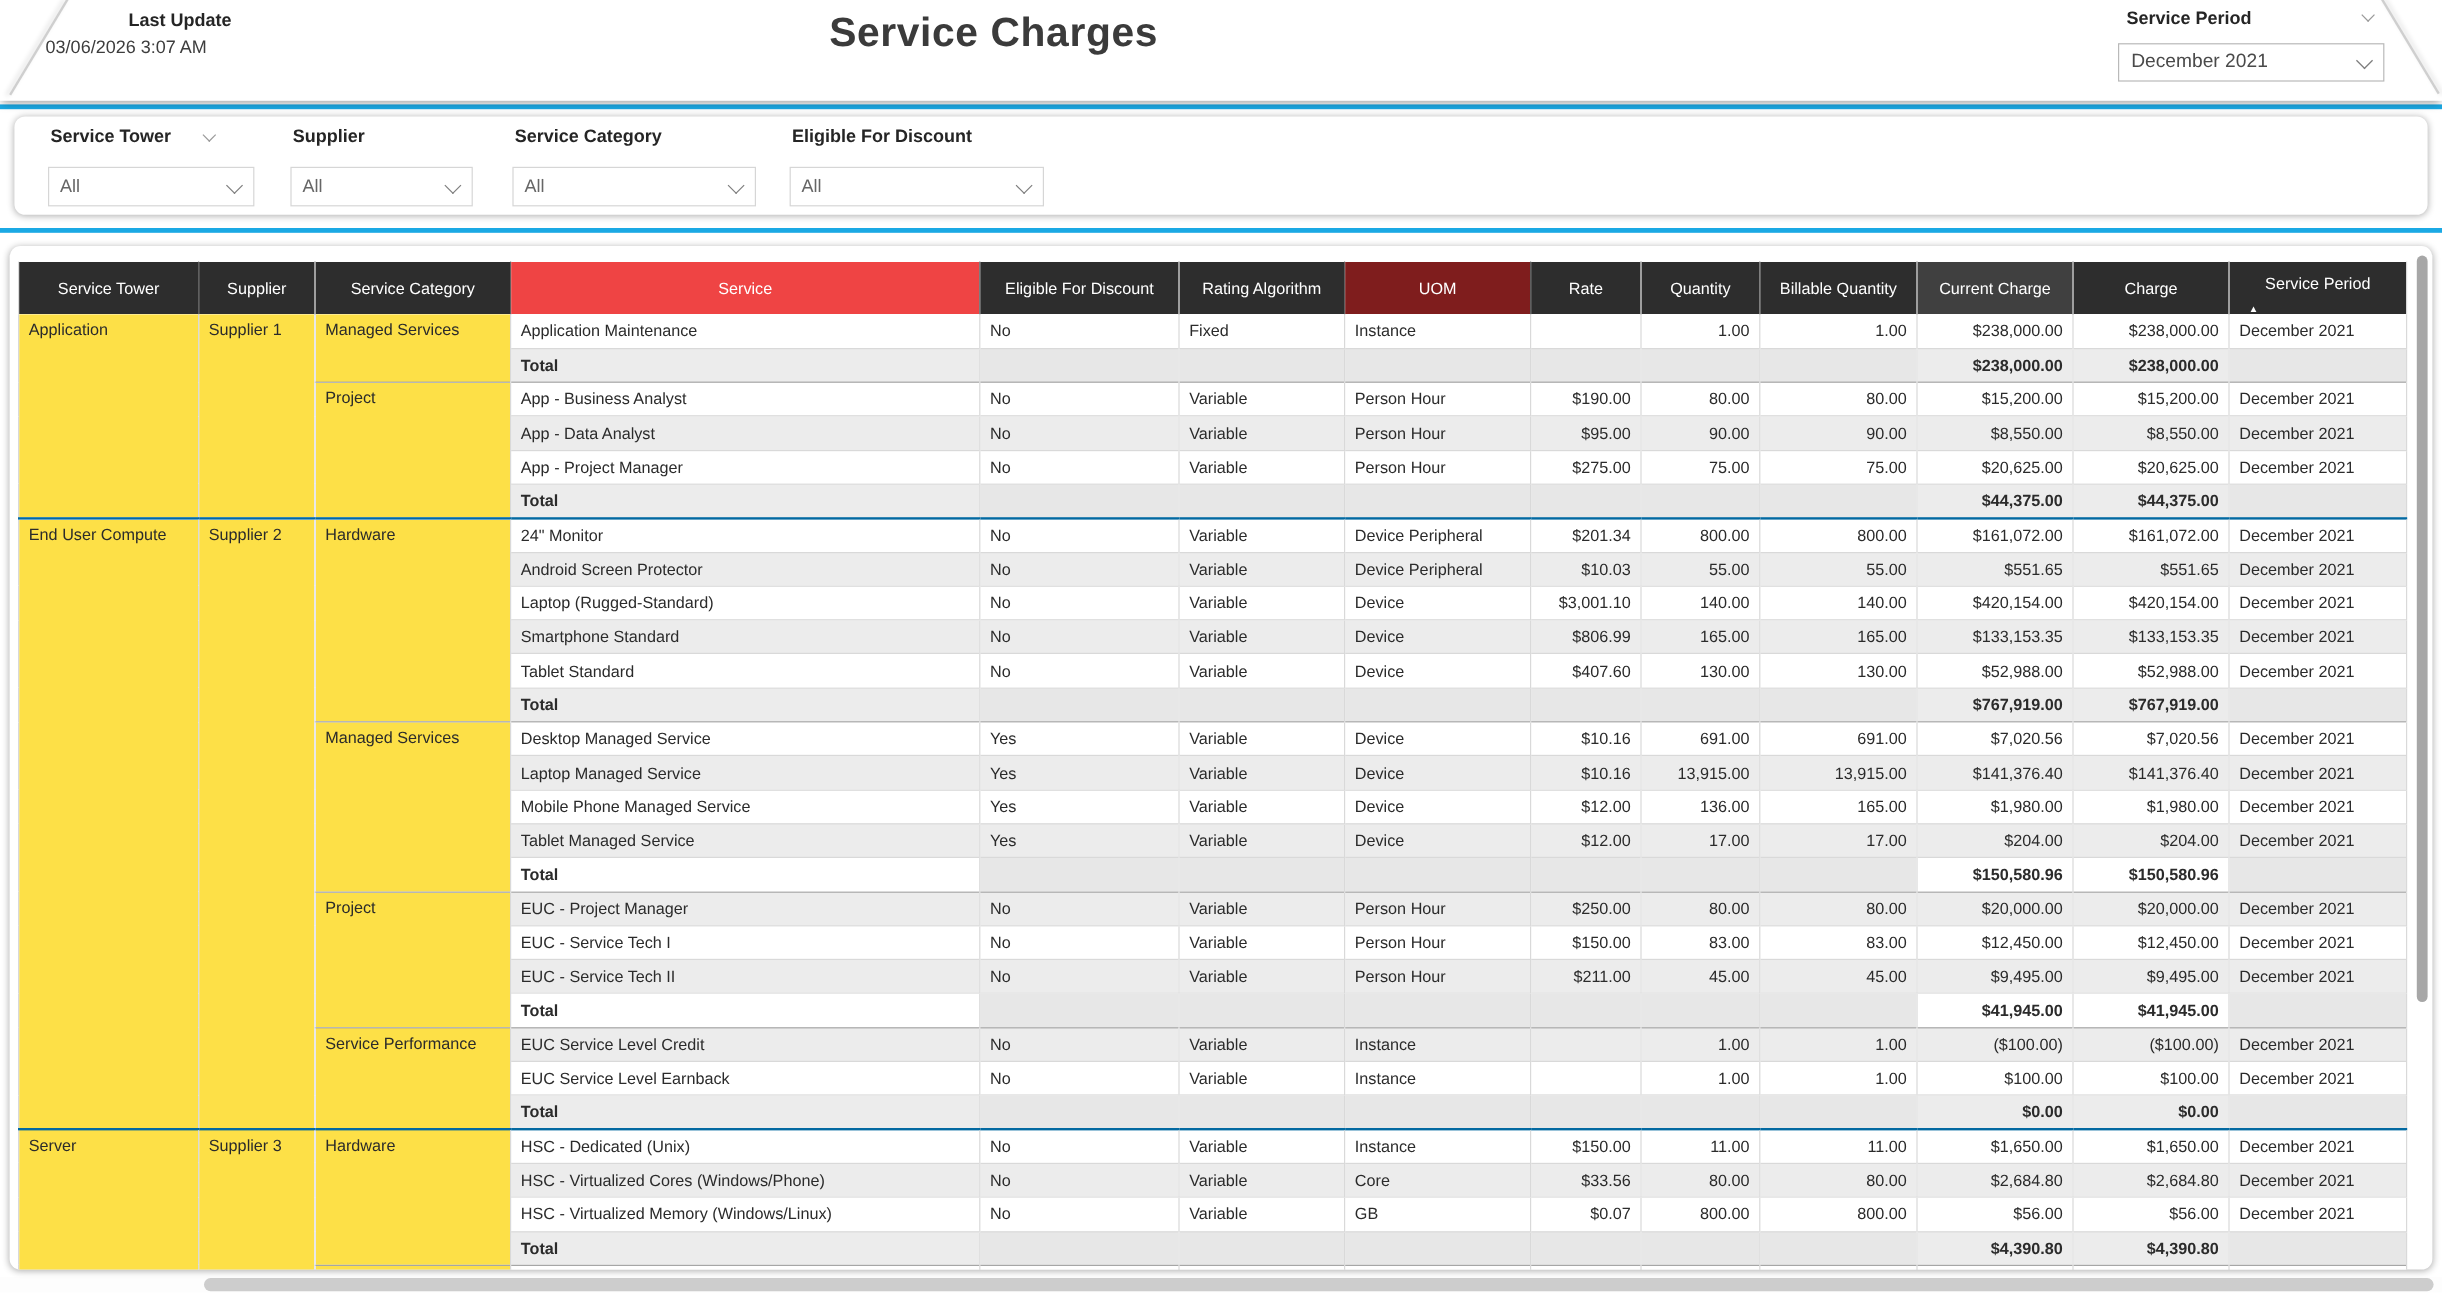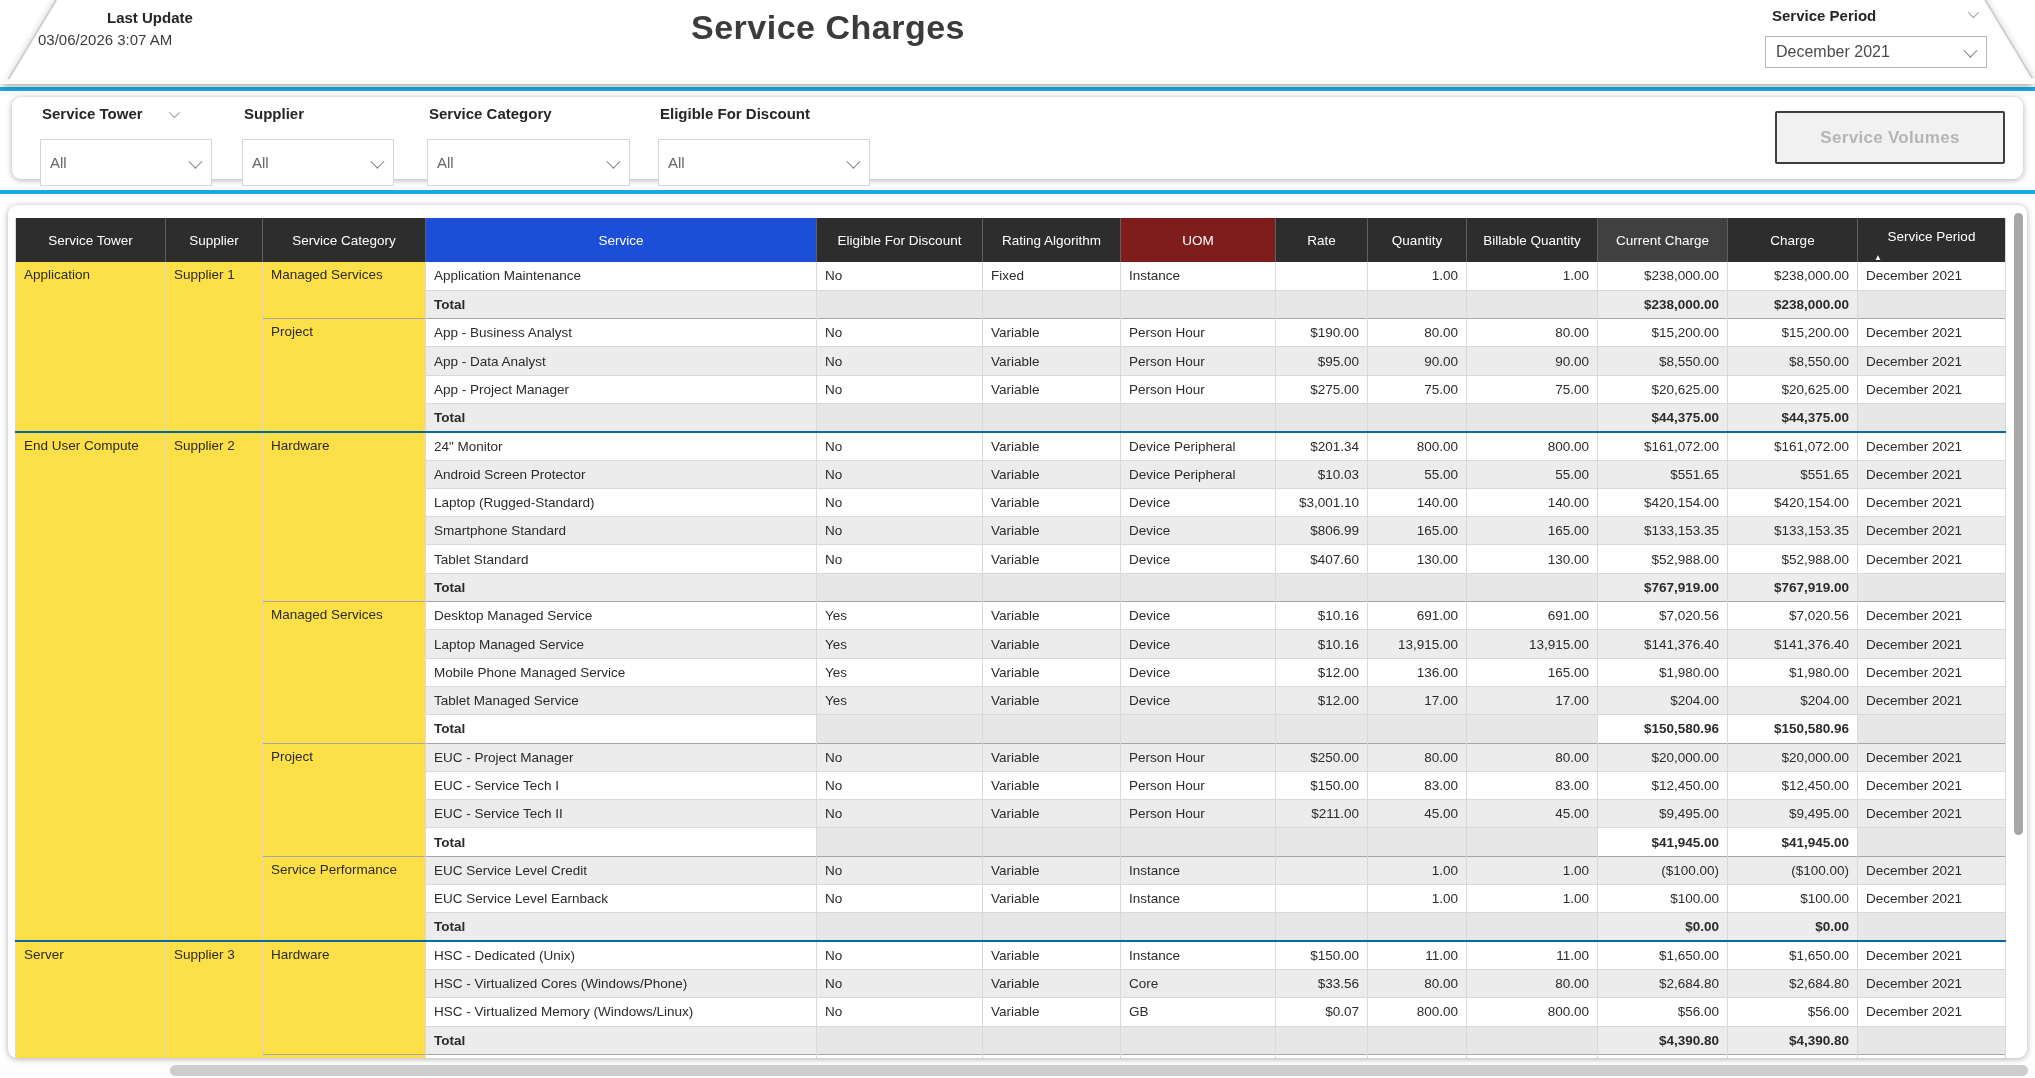--- a/index.html
+++ b/index.html
@@ -31,21 +31,21 @@
   .accent{position:absolute;left:0;width:2035px;height:4px;z-index:4;}
   .accent1{top:87px;}
   .accent2{top:190px;}
 
   
   .filter-card{position:absolute;left:12px;top:97px;width:2011px;height:82px;background:#fff;
     border-radius:9px;box-shadow:0 1px 6px rgba(0,0,0,.32);z-index:3;}
   .slicer{position:absolute;top:0;height:82px;}
   .sl-label{position:absolute;left:2px;top:8px;font-size:15px;font-weight:bold;color:#252525;
     display:flex;align-items:center;gap:26px;}
-  .sl-dd{position:absolute;left:0;top:42px;width:100%;height:47px;border:1px solid #d6d6d6;
+  .sl-dd{position:absolute;left:0;top:42px;width:100%;height:33px;border:1px solid #d6d6d6;
     background:#fff;display:flex;align-items:center;justify-content:space-between;
     padding:0 12px 0 9px;box-sizing:border-box;}
   .sl-val{font-size:15px;color:#666;}
   .sv-btn{position:absolute;left:1763px;top:14px;width:230px;height:53px;background:#f1f1f1;
     border:2px solid #3f3f3f;border-radius:2px;font-family:"Liberation Sans",sans-serif;
     font-size:17px;font-weight:bold;color:#b5b5b5;letter-spacing:.3px;}
 
   
   .table-card{position:absolute;left:8px;top:205px;width:2019px;height:853px;background:#fff;
     border-radius:9px;box-shadow:0 1px 6px rgba(0,0,0,.32);overflow:hidden;z-index:2;}
@@ -128,21 +128,20 @@
     </div>
     <div class="slicer" style="left:646px;width:212px;">
       <div class="sl-label">
         <span>Eligible For Discount</span>
       </div>
       <div class="sl-dd">
         <span class="sl-val">All</span>
         <span class="chev"></span>
       </div>
     </div>
-    <button class="sv-btn">Service Volumes</button>
   </div>
 
   <div class="accent accent2" style="background: rgb(27, 169, 228);"></div>
 
   <div class="table-card">
     <table id="charges-table">
         <colgroup>
           <col style="width: 150px;">
           <col style="width: 97px;">
           <col style="width: 163px;">
@@ -155,21 +154,21 @@
           <col style="width: 131px;">
           <col style="width: 130px;">
           <col style="width: 130px;">
           <col style="width: 148px;">
         </colgroup>
         <thead>
           <tr>
             <th style="background: rgb(45, 45, 45);">Service Tower</th>
             <th style="background: rgb(45, 45, 45);">Supplier</th>
             <th style="background: rgb(45, 45, 45);">Service Category</th>
-            <th style="background: #1d4ed8;">Service</th>
+            <th style="background: #ef4444;">Service</th>
             <th style="background: rgb(45, 45, 45);">Eligible For Discount</th>
             <th style="background: rgb(45, 45, 45);">Rating Algorithm</th>
             <th style="background: #7f1d1d;">UOM</th>
             <th style="background: rgb(45, 45, 45);">Rate</th>
             <th style="background: rgb(45, 45, 45);">Quantity</th>
             <th style="background: rgb(45, 45, 45);">Billable Quantity</th>
             <th style="background: #404040;">Current Charge</th>
             <th style="background: rgb(45, 45, 45);">Charge</th>
             <th class="sorted" style="background: rgb(45, 45, 45);">Service Period<span class="sort">▲</span></th>
           </tr>

